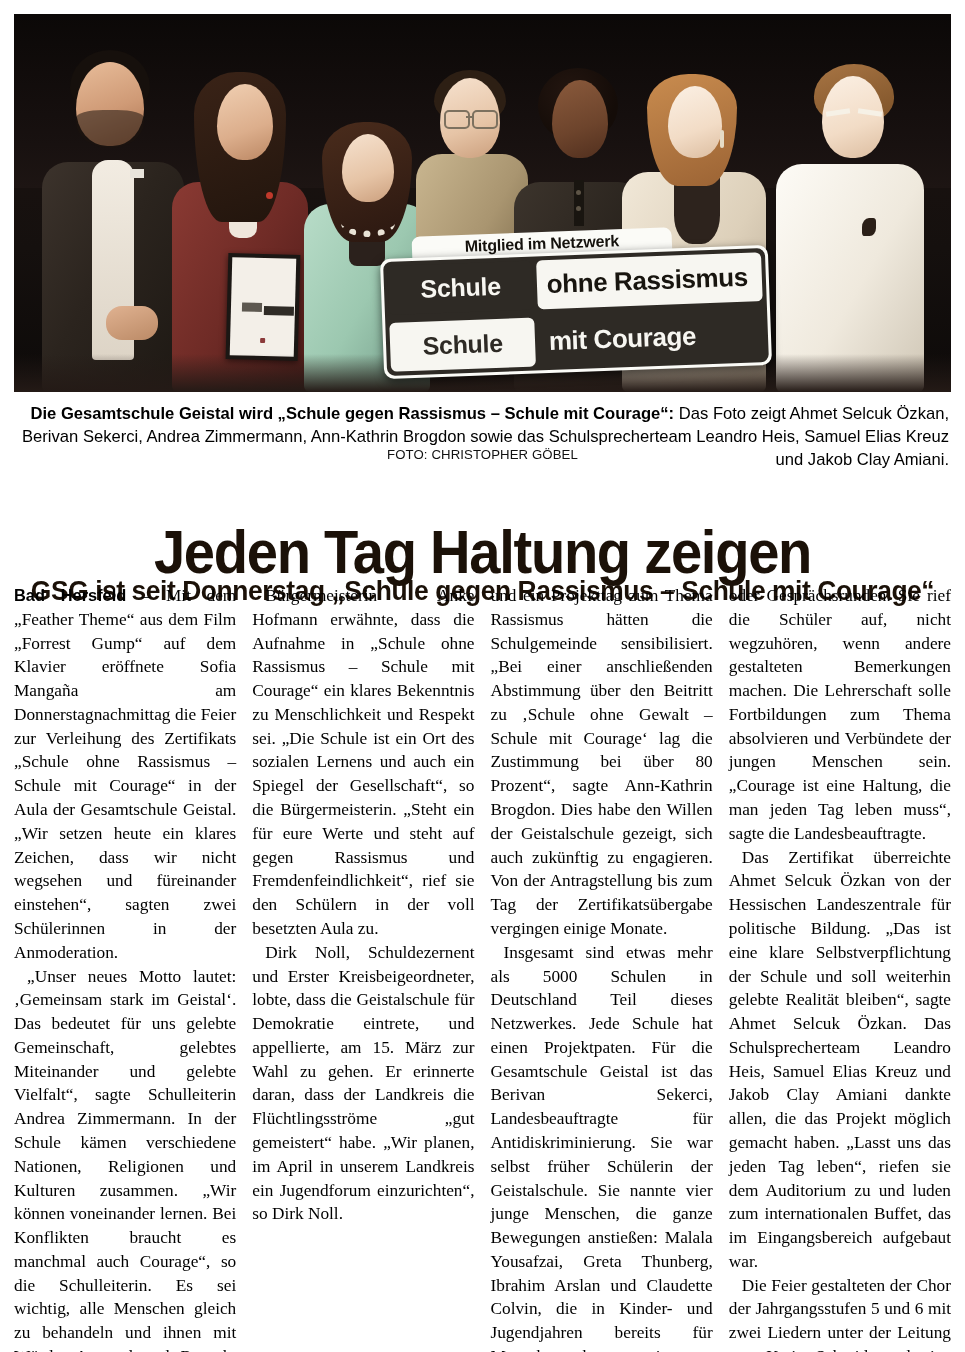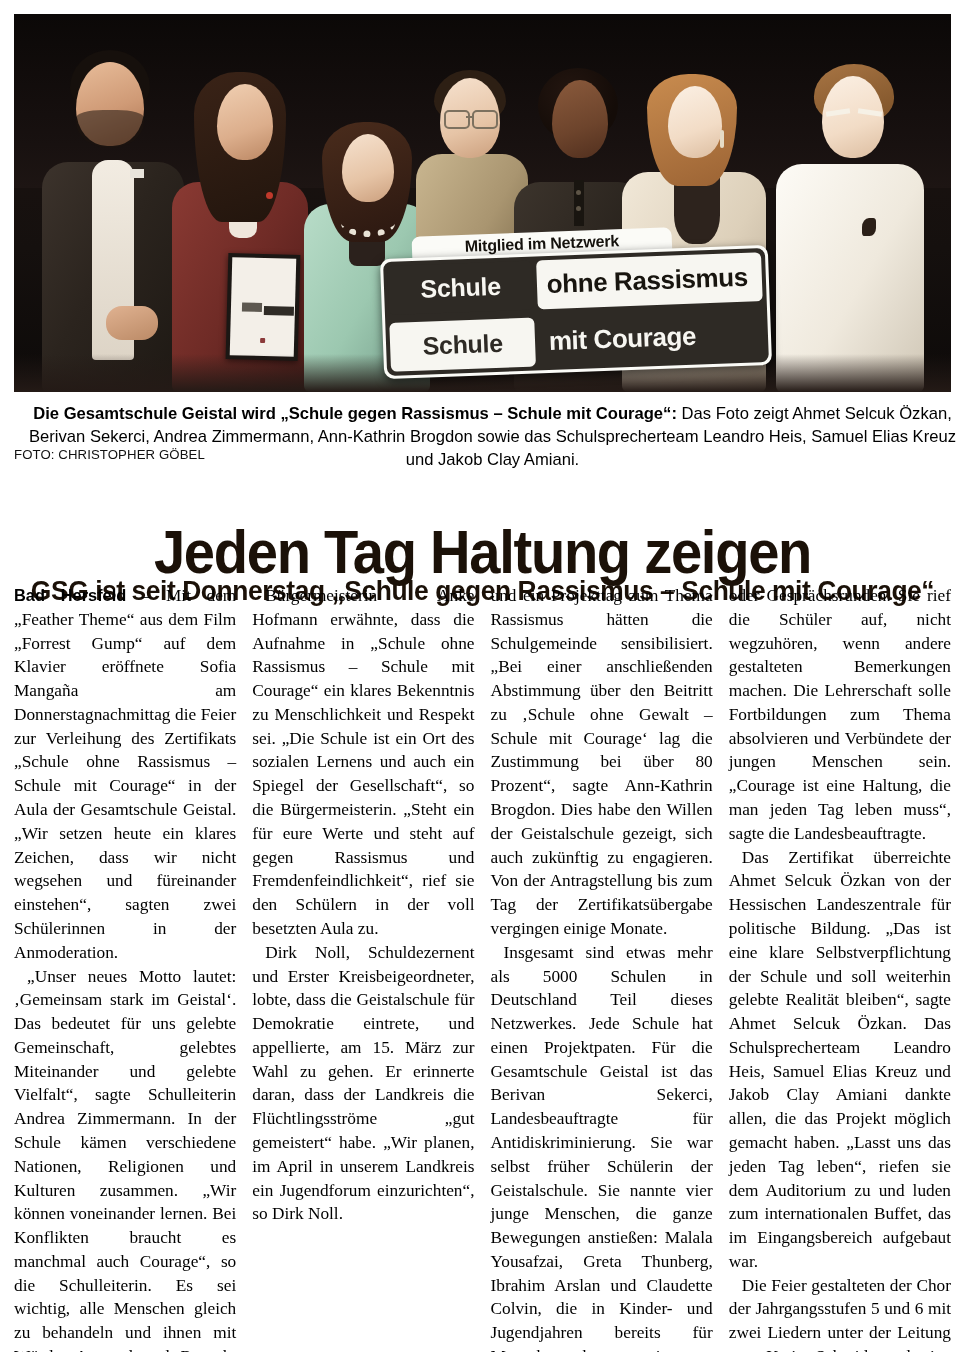--- a/index.html
+++ b/index.html
@@ -173,36 +173,36 @@
   }
   .cert-dot {
     position: absolute; left: 50%; top: 82%;
     width: 5px; height: 5px; margin-left: -2px;
     background: #8b3a3a; border-radius: 1px;
   }
 
   
   .caption {
     position: absolute;
-    left: 24px;
+    left: 12px;
     top: 403px;
     width: 937px;
     font-family: "Liberation Sans", sans-serif;
     font-size: 16.6px;
     line-height: 1.38;
     color: #000;
-    text-align: center;
+    text-align: right;
   }
   .caption b { font-weight: bold; }
   .photo-credit {
     position: absolute;
     left: 14px;
     top: 447px;
     width: 937px;
-    text-align: left;
+    text-align: center;
     font-family: "Liberation Sans", sans-serif;
     font-size: 13.2px;
     letter-spacing: 0.1px;
     color: #111;
   }
 
   
   .headline {
     position: absolute;
     left: 0; top: 481px;

